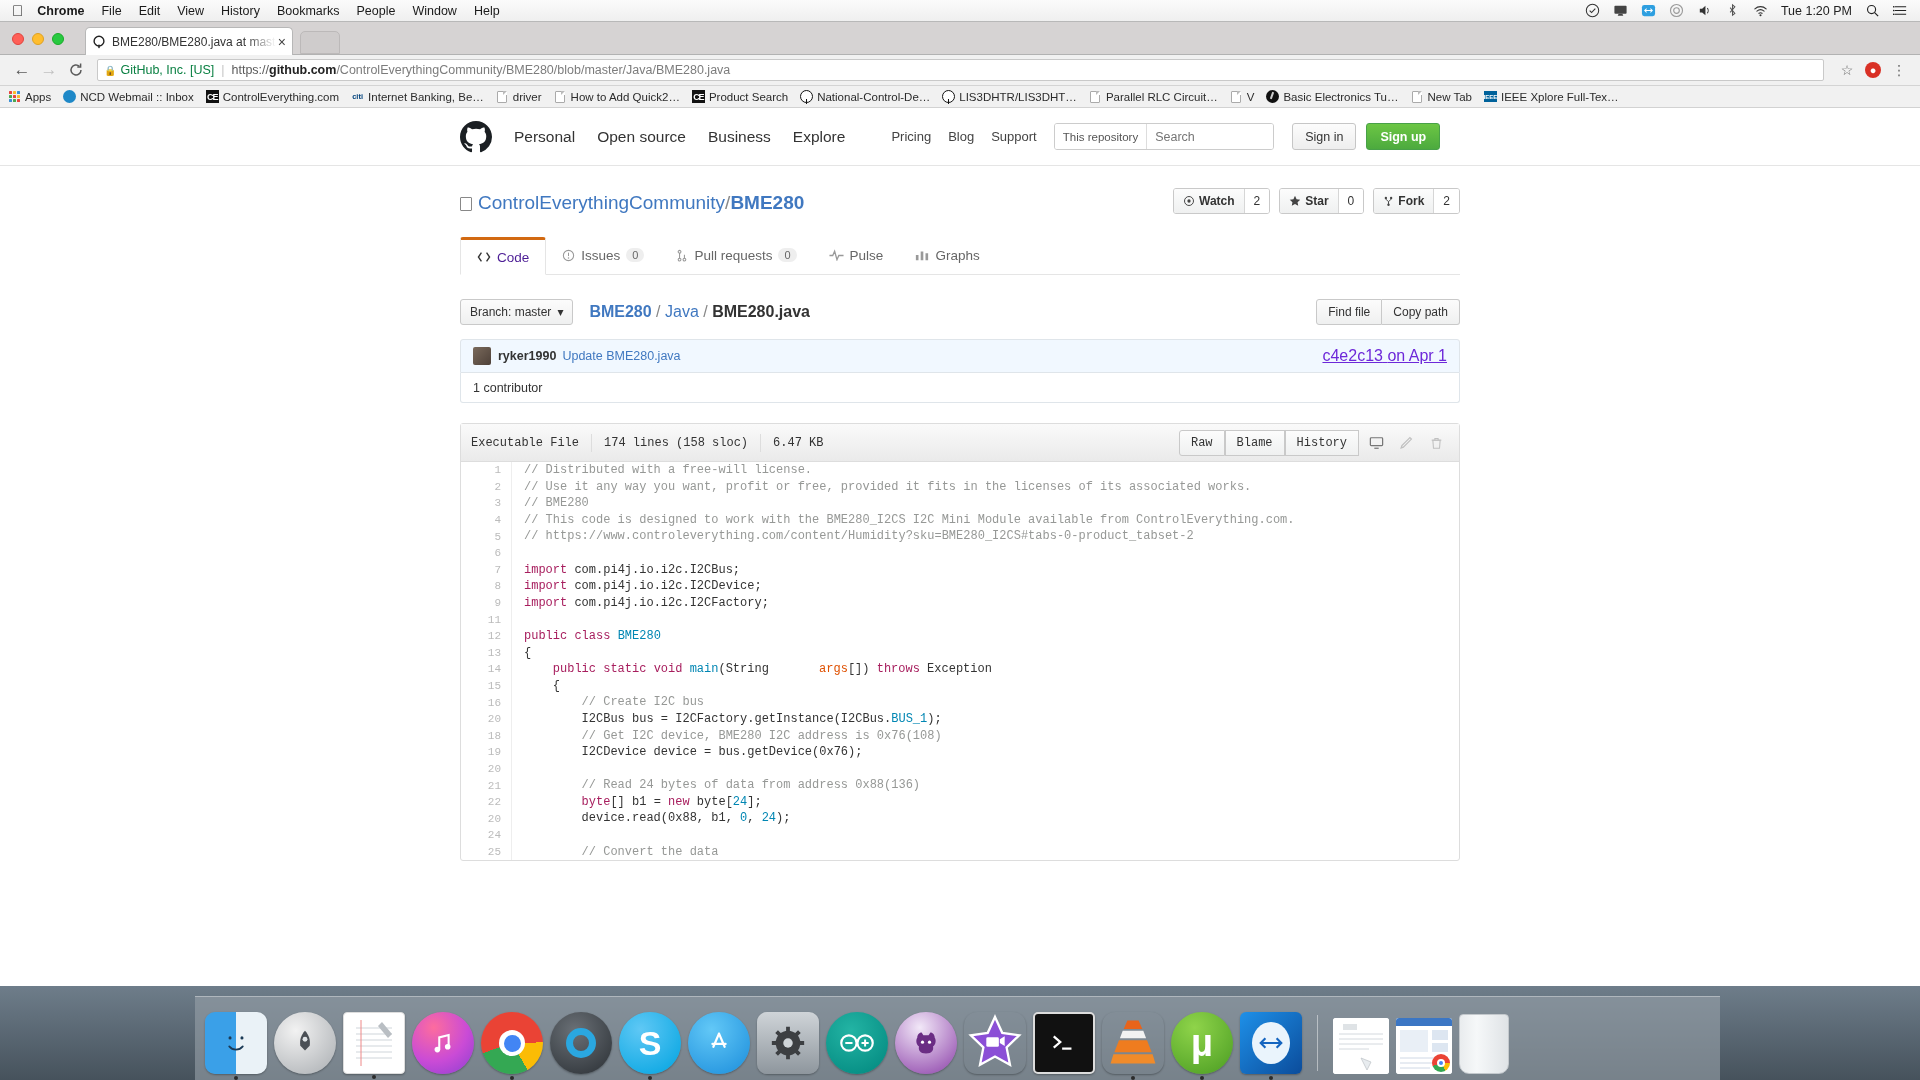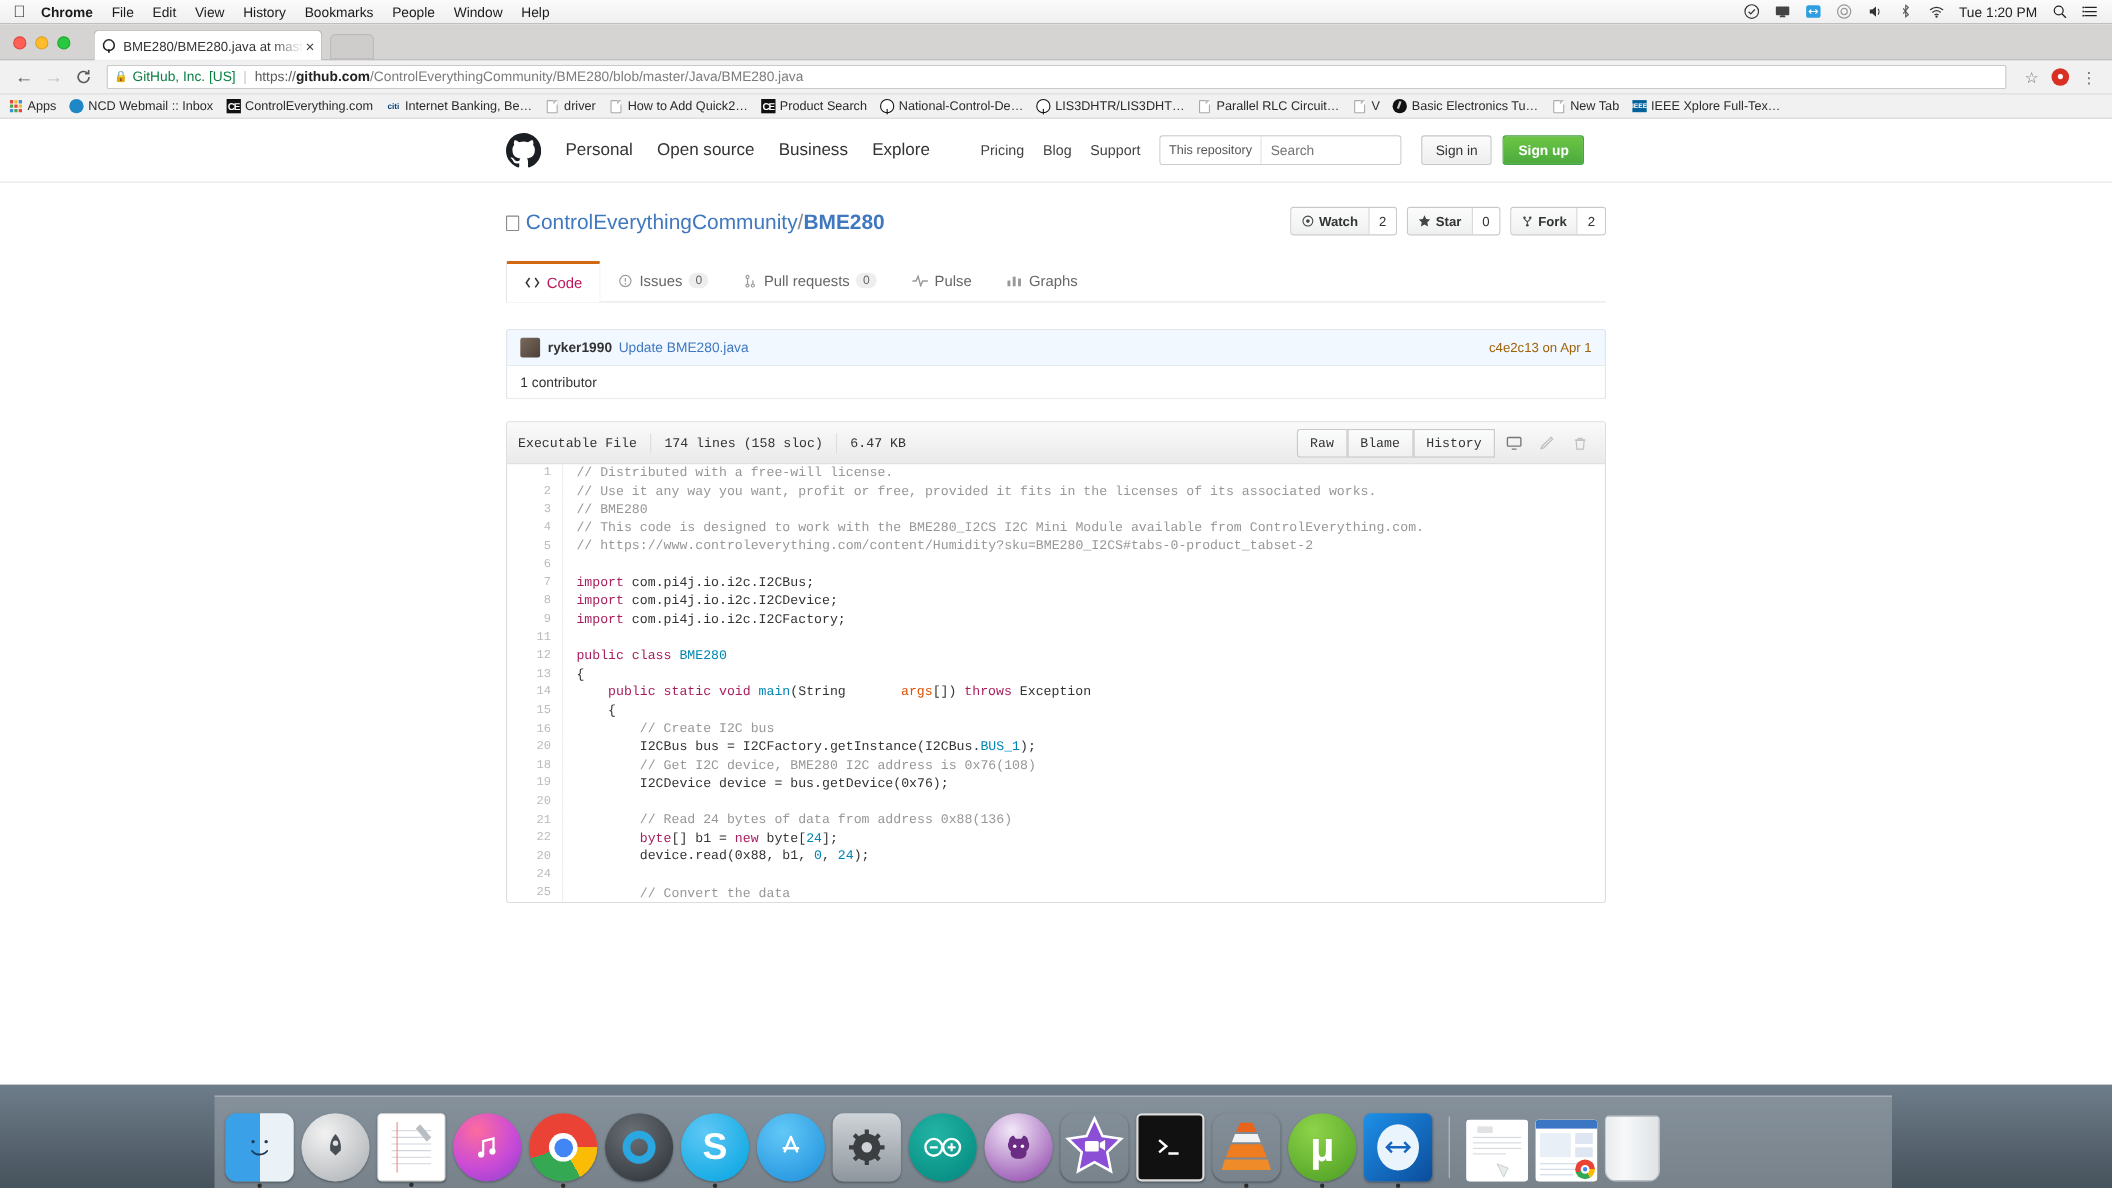--- a/index.html
+++ b/index.html
@@ -154,21 +154,21 @@
   .pillbtn { display:flex; height:26px; border:1px solid #c9c9c9; border-radius:3px; overflow:hidden; }
   .pillbtn .lhs { display:flex;align-items:center;gap:4px; padding:0 9px; font-size:12px; color:#333;
                   background:linear-gradient(#fcfcfc,#eff0f0); font-weight:bold; }
   .pillbtn .cnt { display:flex;align-items:center;padding:0 9px;font-size:12px;color:#333;
                   background:#fff;border-left:1px solid #d6d6d6;}
 
   #repotabs { margin:22px 0 0 460px; display:flex; align-items:flex-end; height:39px;
               border-bottom:1px solid #e5e5e5; width:1000px; }
   .rtab { display:flex;align-items:center;gap:6px; height:38px; padding:0 16px;
           font-size:13.5px; color:#666; }
-  .rtab.active { color:#be185d; background:#fff; border:1px solid #e5e5e5; border-bottom:1px solid #fff;
+  .rtab.active { color:#4c1d95; background:#fff; border:1px solid #e5e5e5; border-bottom:1px solid #fff;
                  border-top:3px solid #d26911; border-radius:3px 3px 0 0; margin-bottom:-1px; font-weight:normal;}
   .rtab .cbadge { background:#eee; border-radius:10px; padding:1px 6px; font-size:11px; color:#666; }
 
   #filearea { margin:24px 0 0 460px; width:1000px; }
   .fileactions { display:flex; align-items:center; margin-bottom:14px; }
   .branchbtn { height:26px; padding:0 9px; display:flex; align-items:center;
                border:1px solid #c9c9c9; border-radius:3px;
                background:linear-gradient(#fcfcfc,#eff0f0); font-size:12px; color:#333; }
   .breadcrumb { margin-left:16px; font-size:16px; color:#4078c0; }
   .breadcrumb .sep { color:#888; }
@@ -179,21 +179,21 @@
           border:1px solid #c9c9c9; background:linear-gradient(#fcfcfc,#eff0f0);}
   .gbtn:first-child{border-radius:3px 0 0 3px;}
   .gbtn:last-child{border-radius:0 3px 3px 0;border-left:none;}
 
   .commitbox { border:1px solid #dfe5ea; border-radius:3px 3px 0 0; background:#f1f8ff;
                height:34px; display:flex; align-items:center; padding:16px 12px; font-size:12.5px;}
   .avatar { width:18px;height:18px;border-radius:2px;margin-right:7px;
             background:linear-gradient(135deg,#7a6a5c,#4d4038);}
   .commitbox .who { font-weight:bold; color:#333; margin-right:6px; }
   .commitbox .msg { color:#4078c0; }
-  .commitbox .sha { margin-left:auto; color:#a16207; font-size:12px; }
+  .commitbox .sha { margin-left:auto; color:#6d28d9; font-size:16px;text-decoration:underline; }
   .contribbox { border:1px solid #dfe5ea; border-top:none; border-radius:0 0 3px 3px;
                 background:#fff; height:30px; display:flex; align-items:center;
                 padding:0 12px; font-size:12.5px; color:#333; }
 
   .filebox { margin-top:20px; border:1px solid #ddd; border-radius:3px; background:#fff; }
   .filemeta { height:38px; background:linear-gradient(#fafafa,#eaeaea); border-bottom:1px solid #ddd;
               display:flex; align-items:center; padding:0 10px;
               font-family:"Liberation Mono", monospace; font-size:12px; color:#333; }
   .filemeta .sep { width:1px;height:18px;background:#ddd;margin:0 12px; }
   .filemeta .acts { margin-left:auto; display:flex; align-items:center; }
@@ -546,20 +546,33 @@
         <svg width="14" height="12" viewBox="0 0 16 12">
             <rect x="1" y="6" width="3" height="6" fill="#999"></rect>
             <rect x="6.5" y="2" width="3" height="10" fill="#999"></rect>
             <rect x="12" y="4" width="3" height="8" fill="#999"></rect>
           </svg>
         <span>Graphs</span>
       </span>
     </div>
 
     <div id="filearea">
+      <div class="fileactions">
+        <span class="branchbtn">
+          <span>Branch: master</span>
+          <span style="margin-left:6px">▾</span>
+        </span>
+        <span class="breadcrumb">
+          <b>BME280</b><span class="sep"> / </span><span>Java</span><span class="sep"> / </span><span class="final">BME280.java</span>
+        </span>
+        <span class="rightbtns">
+          <span class="gbtn">Find file</span>
+          <span class="gbtn">Copy path</span>
+        </span>
+      </div>
 
       <div class="commitbox">
         <span class="avatar"></span>
         <span class="who">ryker1990</span>
         <span class="msg">Update BME280.java</span>
         <span class="sha"><span>c4e2c13</span>&nbsp;<span>on Apr 1</span></span>
       </div>
       <div class="contribbox">
         <span>1 contributor</span>
       </div>

